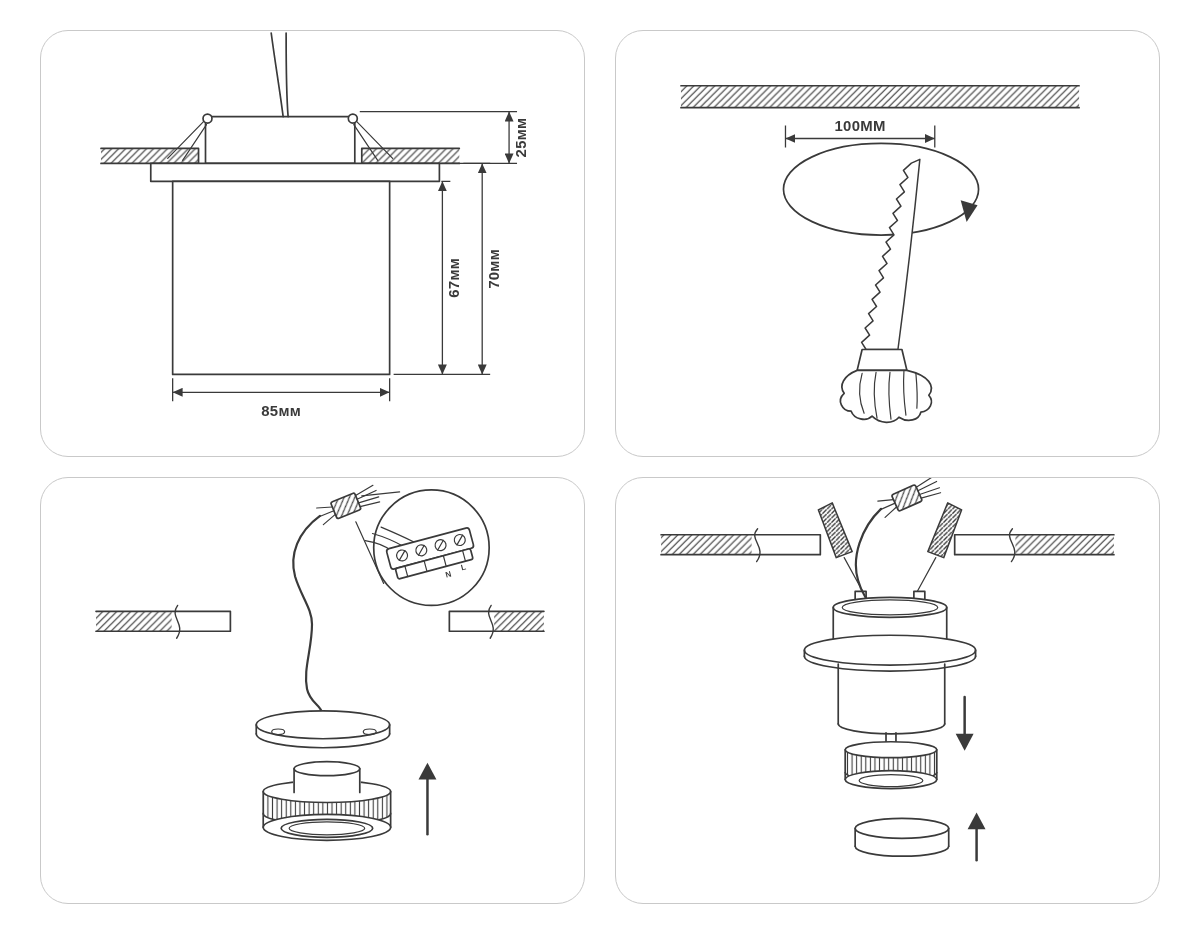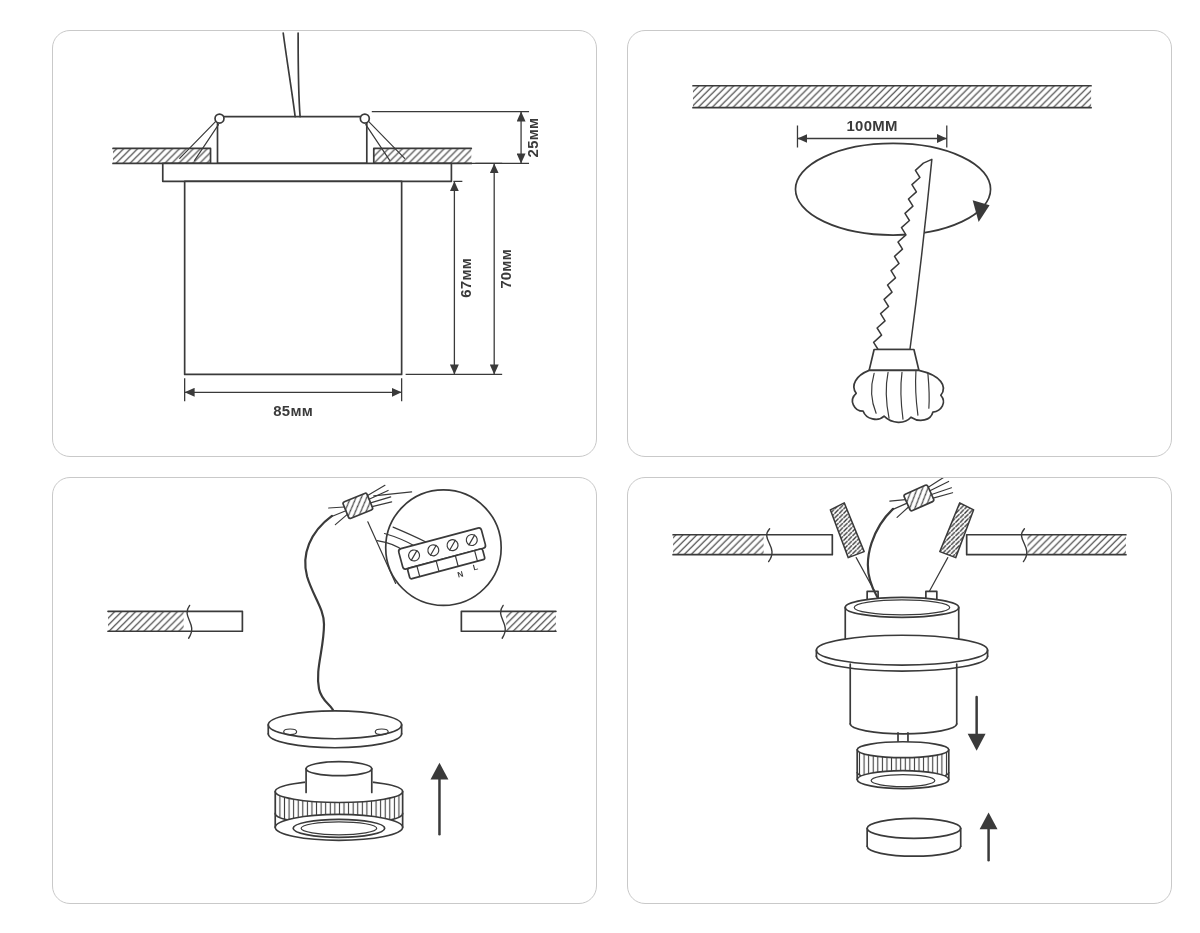--- a/index.html
+++ b/index.html
@@ -1,19 +1,19 @@
 <!DOCTYPE html>
 <html><head>
 <meta charset="utf-8">
 <style>
   html,body{margin:0;padding:0;background:#ffffff;}
   body{width:1200px;height:933px;position:relative;font-family:"Liberation Sans",sans-serif;}
   .stage{position:absolute;left:0;top:0;width:1200px;height:933px;background:#fff;}
-  .panel{position:absolute;width:545px;height:427px;border:1.6px solid #c9c9c9;border-radius:18px;
-         background:#fff;box-sizing:border-box;overflow:hidden;margin-left:12px;}
+  .panel{position:absolute;width:545px;height:427px;border:1.6px solid #c9c9c9;border-radius:28px;
+         background:#fff;box-sizing:border-box;overflow:hidden;}
   #panel1{left:40px;top:30px}
   #panel2{left:615px;top:30px}
   #panel3{left:40px;top:477px}
   #panel4{left:615px;top:477px}
   svg{display:block;width:100%;height:100%}
   .ln{fill:none;stroke:#3a3a3a;stroke-width:1.7;stroke-linecap:round;stroke-linejoin:round}
   .lnw{fill:#ffffff;stroke:#3a3a3a;stroke-width:1.7;stroke-linejoin:round}
   .thin{fill:none;stroke:#3a3a3a;stroke-width:1.2;stroke-linecap:round}
   .dim{fill:none;stroke:#3a3a3a;stroke-width:1.3}
   .solid{fill:#3a3a3a;stroke:none}

